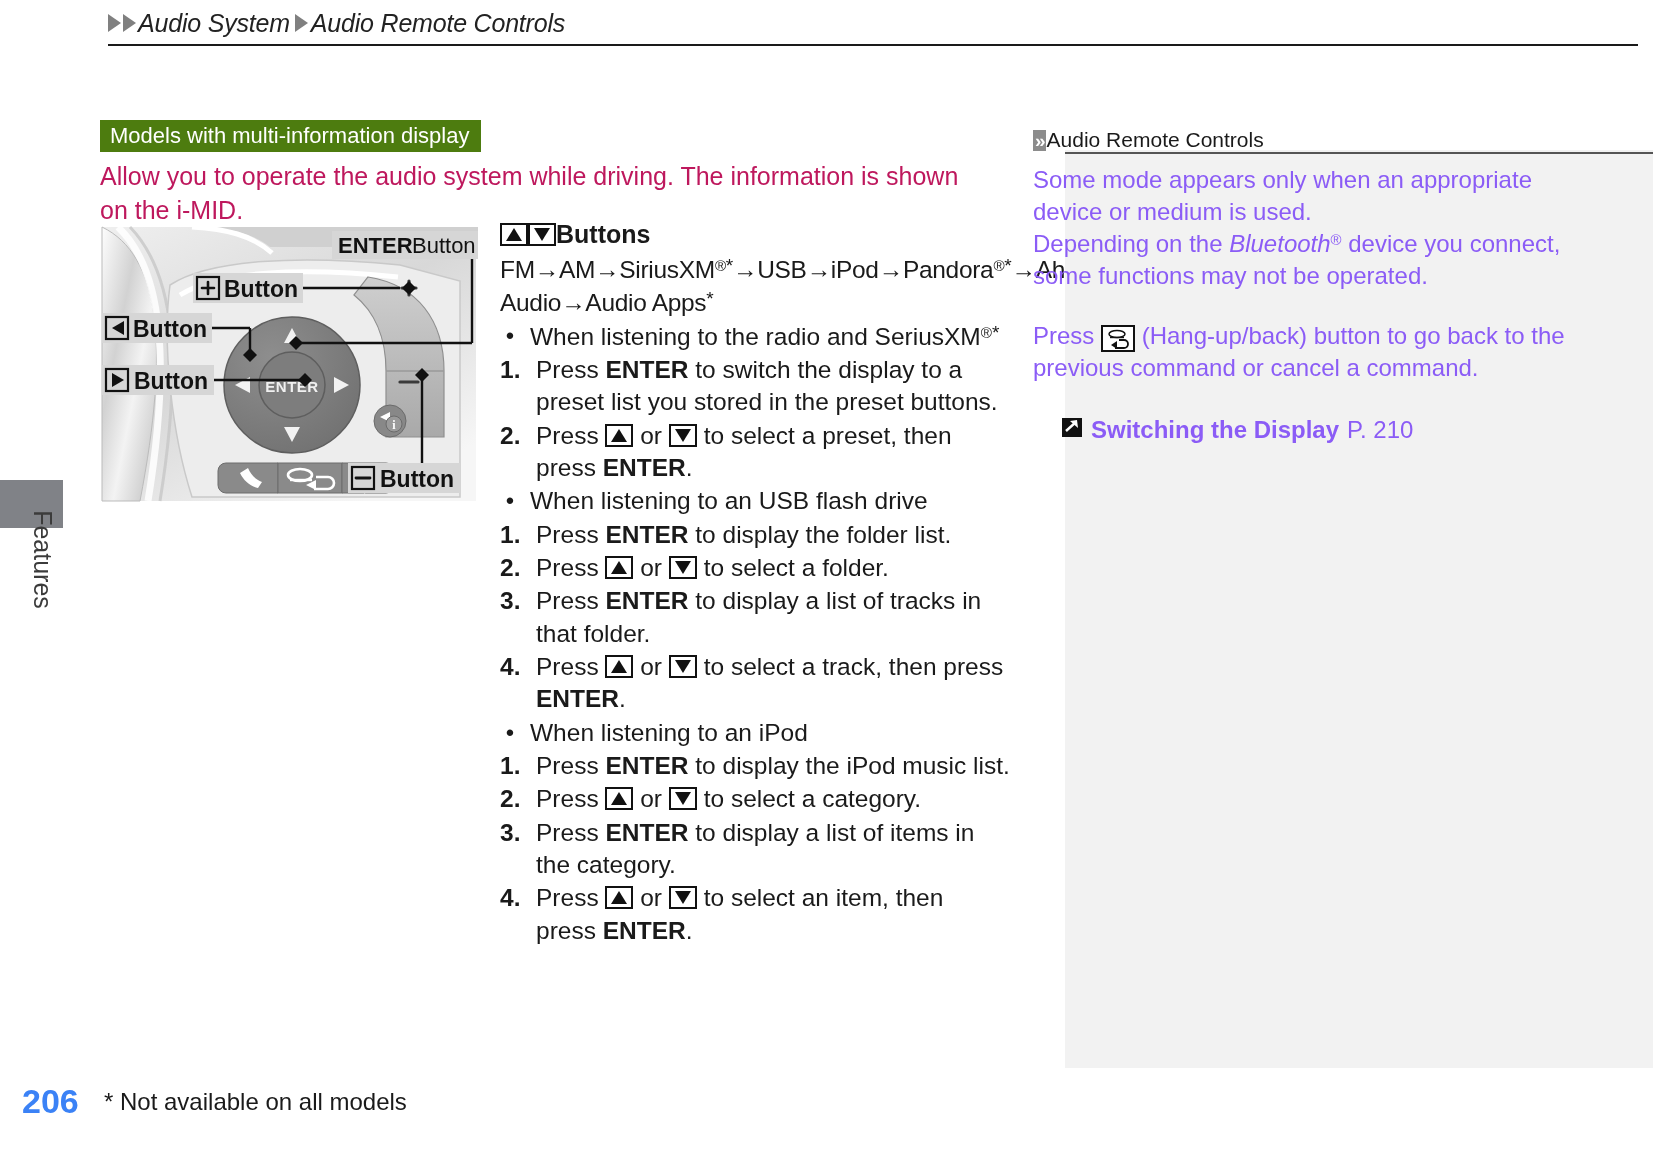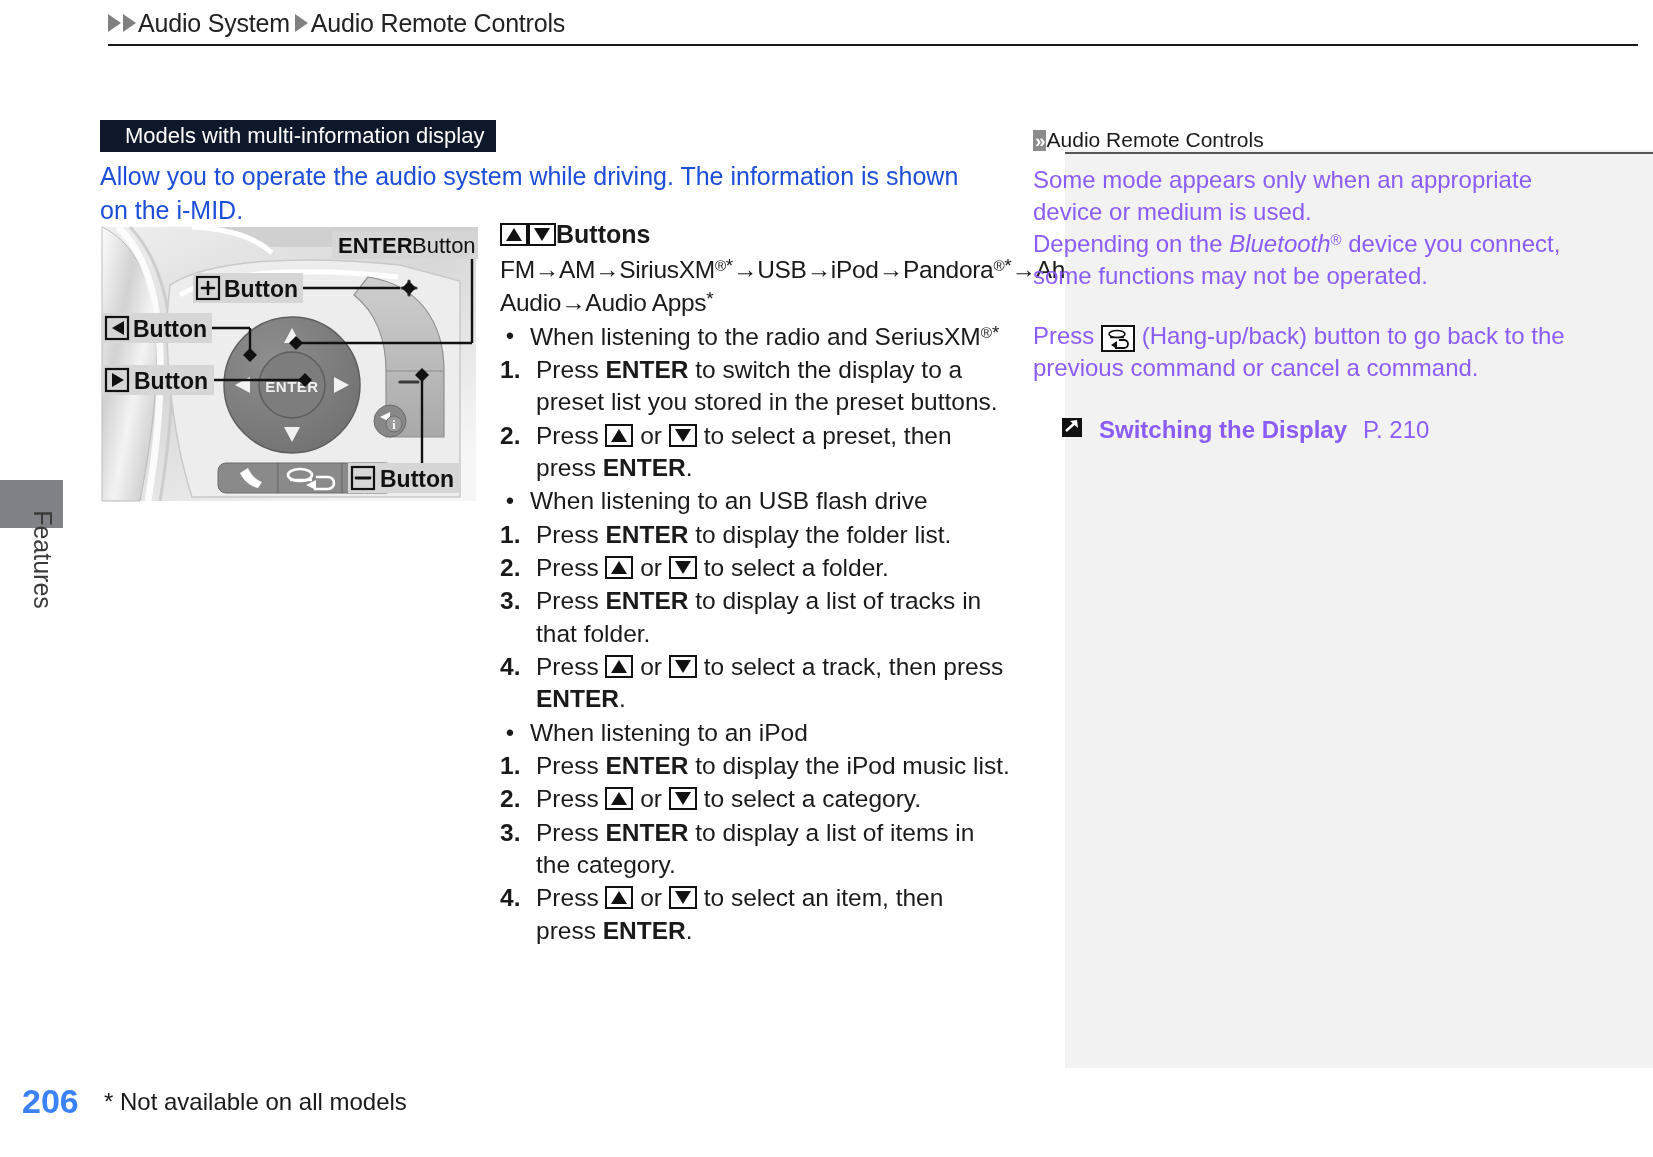--- a/index.html
+++ b/index.html
@@ -16,21 +16,21 @@
   
   .header {
     position:absolute; left:108px; top:0px; width:1530px; height:46px;
     display:flex; align-items:center;
   }
   .hdr-arrow {
     display:inline-block; width:0; height:0;
     border-top:9px solid transparent; border-bottom:9px solid transparent;
     border-left:13px solid #808080; margin-right:2px;
   }
-  .hdr-text { font-size:25px; color:#222; letter-spacing:-0.2px; }
+  .hdr-text { font-size:25px; color:#222; letter-spacing:-0.2px;font-style:italic; }
   .hdr-sep { display:inline-block; width:0;height:0;
     border-top:9px solid transparent;border-bottom:9px solid transparent;
     border-left:13px solid #808080; margin:0 3px 0 5px; }
   .header-rule {
     position:absolute; left:108px; top:44px; width:1530px; height:2px;
     background:#1a1a1a;
   }
 
   
   .side-tab {
@@ -52,26 +52,26 @@
   }
   .footnote {
     position:absolute; left:104px; top:1088px;
     font-size:24px; color:#1a1a1a;
   }
 
   
   .content { position:absolute; left:100px; top:120px; width:920px; }
 
   .section-chip {
-    display:inline-block; background:#0f172a; color:#ffffff;
-    font-size:22px; padding:4px 12px 5px 25px; line-height:1.05;
+    display:inline-block; background:#4d7c0f; color:#ffffff;
+    font-size:22px; padding:4px 12px 5px 10px; line-height:1.05;
     margin-bottom:6px;
   }
   .intro {
-    font-size:25px; line-height:1.34; color:#1d4ed8; margin:2px 0 0 0;
+    font-size:25px; line-height:1.34; color:#be185d; margin:2px 0 0 0;
     width:890px;
   }
 
   
   .illus {
     position:absolute; left:100px; top:225px; width:378px; height:278px;
     overflow:hidden; background:#fff;
   }
   .illus svg { display:block; }
 
@@ -120,21 +120,21 @@
   .sb-title { font-size:21px; color:#1a1a1a; margin-left:1px; }
   .sb-rule {
     position:absolute; left:1065px; top:152px; width:588px; height:2px; background:#555;
   }
   .sb-body {
     position:absolute; left:1033px; top:164px; width:570px;
     font-size:24px; line-height:1.33; color:#8b5cf6;
   }
   .sb-body p { margin:0; }
   .sb-gap { height:28px; }
-  .ref { display:flex; align-items:flex-start; gap:16px; margin-left:28px; margin-top:2px; }
+  .ref { display:flex; align-items:flex-start; gap:8px; margin-left:28px; margin-top:2px; }
   .ref-arrow { flex:0 0 auto; }
   .ref-bold { font-weight:bold; font-size:24px; }
   .blank-slot { display:inline-block; width:86px; }
 
   .hangup-box {
     display:inline-block; border:2px solid #111; padding:1px 3px 0 3px;
     vertical-align:-6px; line-height:0; background:#fff;
   }
 </style>
 </head>

